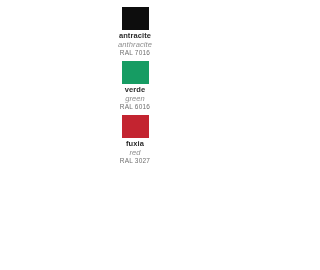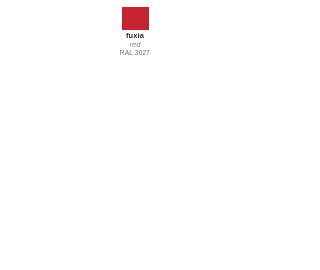--- a/index.html
+++ b/index.html
@@ -74,23 +74,35 @@
     letter-spacing: 0.2px;
     text-align: center;
     white-space: nowrap;
   }
 </style>
 </head>
 <body style="background-color: rgb(255, 255, 255);">
 
 <div id="swatch-chart">
 
+  <div class="swatch-entry">
+    <span class="swatch-chip" style="background-color: rgb(13, 13, 13);"></span>
+    <div class="swatch-name-it">antracite</div>
+    <div class="swatch-name-en">anthracite</div>
+    <div class="swatch-ral">RAL 7016</div>
+  </div>
 
 
 
+  <div class="swatch-entry">
+    <span class="swatch-chip" style="background-color: rgb(22, 156, 99);"></span>
+    <div class="swatch-name-it">verde</div>
+    <div class="swatch-name-en">green</div>
+    <div class="swatch-ral">RAL 6016</div>
+  </div>
 
   <div class="swatch-entry">
     <span class="swatch-chip" style="background-color: rgb(195, 36, 48);"></span>
     <div class="swatch-name-it">fuxia</div>
     <div class="swatch-name-en">red</div>
     <div class="swatch-ral">RAL 3027</div>
   </div>
 
 </div>
 

